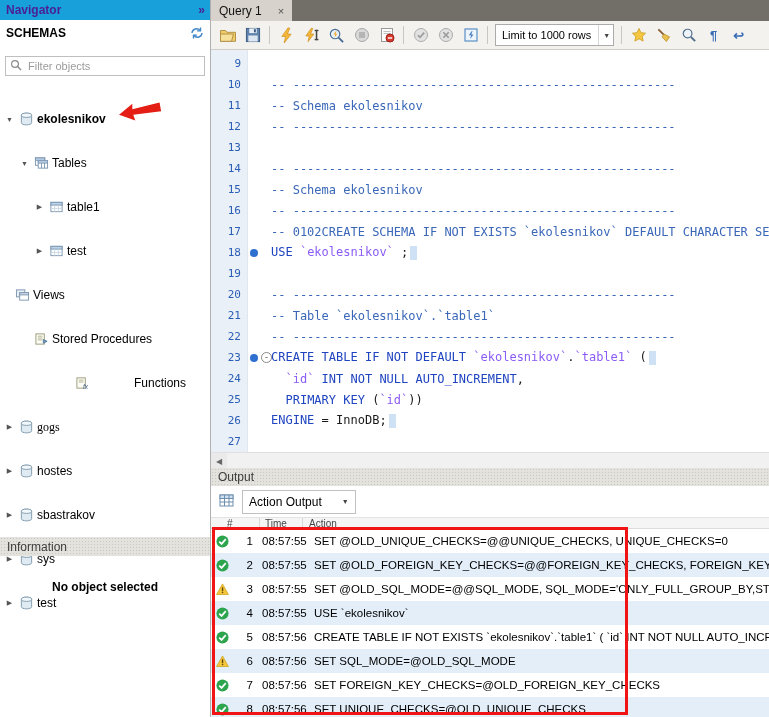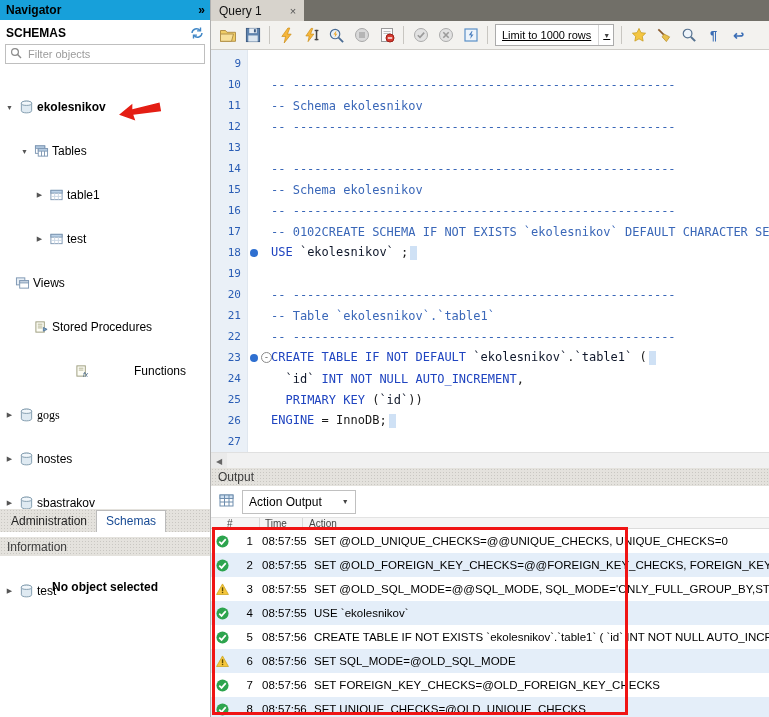--- a/index.html
+++ b/index.html
@@ -1,26 +1,26 @@
 <!DOCTYPE html>
 <html><head>
 <meta charset="utf-8">
 <style>
   html,body{margin:0;padding:0;}
   body{width:769px;height:717px;overflow:hidden;position:relative;background:#fff;
        font-family:"Liberation Sans",sans-serif;font-size:12px;color:#000;}
   
   .sidebar{position:absolute;left:0;top:0;width:211px;height:717px;background:#fff;
            border-right:1px solid #b0b0b0;box-sizing:border-box;}
-  .nav-title{height:20px;background:#17a0da;color:#000000;font-weight:bold;display:flex;
+  .nav-title{height:20px;background:#17a0da;color:#4c1d95;font-weight:bold;display:flex;
              align-items:center;padding:0 6px;}
   .nav-title .chev{margin-left:auto;letter-spacing:-1px;cursor:default;}
   .schemas-hdr{display:flex;align-items:center;padding:6px 6px 3px;font-weight:bold;}
   .schemas-hdr .ref{margin-left:auto;display:flex;}
-  .filter-box{display:flex;align-items:center;gap:4px;margin:1px 5px 5px;border:1px solid #bfbfbf;
+  .filter-box{display:flex;align-items:center;gap:4px;margin:13px 5px 5px;border:1px solid #bfbfbf;
               height:18px;padding:0 4px;background:#fff;}
   .filter-box input{border:none;outline:none;flex:1;font-size:11px;font-family:inherit;color:#333;min-width:0;}
   .filter-box input::placeholder{color:#9b9b9b;}
   #tree{padding-top:2px;}
   .trow{display:flex;align-items:center;height:16px;gap:3px;cursor:default;margin-top:28px;}
   .arr{width:11px;font-size:7px;color:#555;text-align:center;flex:none;}
   .ticn{width:16px;height:14px;flex:none;display:inline-flex;align-items:center;justify-content:center;}
   .tlbl{white-space:nowrap;}
   .red-arrow{position:absolute;left:117px;top:100px;transform:rotate(-10deg);z-index:5;pointer-events:none;}
   .dotted{background-color:#e4e2dd;background-image:radial-gradient(#c9c7c2 1px, transparent 1px);
@@ -28,48 +28,48 @@
   .side-tabs{position:absolute;left:0;top:509px;width:100%;height:23px;display:flex;
              align-items:flex-end;padding-left:2px;box-sizing:border-box;}
   .stab{padding:3px 9px 4px;color:#222;cursor:default;}
   .stab.active{background:#fff;color:#174a94;border:1px solid #bbb;border-bottom:none;}
   .info-hdr{position:absolute;left:0;top:537px;width:100%;height:19px;display:flex;align-items:center;
             padding-left:7px;box-sizing:border-box;color:#3c3c3c;}
   .no-obj{position:absolute;left:0;top:580px;width:100%;text-align:center;font-weight:bold;}
   
   .main{position:absolute;left:211px;top:0;width:558px;height:717px;background:#fff;overflow:hidden;}
   .tabstrip{height:21px;background:#716f68;display:flex;align-items:stretch;}
-  .qtab{background:#d7d3cc;display:flex;align-items:center;gap:28px;padding:0 8px;color:#111;}
+  .qtab{background:#d7d3cc;display:flex;align-items:center;gap:16px;padding:0 8px;color:#111;}
   .qtab .close{color:#555;font-size:11px;cursor:default;}
   .toolbar{height:28px;background:#f3f2ef;border-bottom:1px solid #cfcdc8;display:flex;
            align-items:center;padding:0 5px;gap:2px;}
   .tbtn{width:23px;height:23px;display:flex;align-items:center;justify-content:center;flex:none;}
   .tsep{width:1px;height:18px;background:#c8c6c1;margin:0 3px;flex:none;}
   .limitbox{display:flex;align-items:center;border:1px solid #ababab;background:#fff;height:20px;
-            padding:0 3px 0 6px;margin:0 2px;gap:7px;flex:none;text-decoration:underline;}
+            padding:0 3px 0 6px;margin:0 2px;gap:7px;flex:none;}
   .limitlabel{font-size:11px;white-space:nowrap;}
   .caret{font-size:7px;color:#444;border-left:1px solid #d6d6d6;padding-left:4px;height:100%;
          display:flex;align-items:center;}
   .glyph-icon{color:#3a6db5;font-weight:bold;font-size:13px;}
   
   .editor{position:absolute;top:50px;left:0;width:100%;height:402px;background:#fff;overflow:hidden;}
   .gutter-bg{position:absolute;left:0;top:0;width:36px;height:100%;background:#eaf0f7;
              border-right:1px solid #e0e7ef;}
   #code{position:absolute;left:0;top:3px;width:100%;}
   .cl{display:flex;height:21px;align-items:center;font-family:"DejaVu Sans Mono","Liberation Mono",monospace;
       font-size:12px;white-space:pre;}
   .ln{width:30px;flex:none;text-align:right;color:#2a5db5;padding-right:6px;font-size:11px;position:relative;}
   .mk{width:24px;flex:none;display:flex;align-items:center;gap:3px;padding-left:3px;box-sizing:border-box;}
   .dot{width:8px;height:8px;border-radius:50%;background:#2e6fd0;flex:none;}
   .fold{width:11px;height:11px;border:1px solid #8a8a8a;border-radius:50%;color:#555;font-size:9px;
         line-height:9px;display:flex;align-items:center;justify-content:center;background:#fff;flex:none;box-sizing:border-box;}
   .ct{flex:1;overflow:hidden;}
   .tok-c,.tok-d{color:#3a67b8;}
   .tok-k{color:#1f44c0;}
-  .tok-i{color:#0f172a;}
+  .tok-i{color:#8b5cf6;}
   .tok-p{color:#1a1a1a;}
   .trail{display:inline-block;width:7px;height:14px;background:#cfe1f5;vertical-align:middle;margin-left:2px;}
   .hscroll{position:absolute;top:452px;left:0;width:100%;height:16px;background:#f1f1f1;
            border-top:1px solid #e0e0e0;display:flex;}
   .harrow{width:16px;height:100%;display:flex;align-items:center;justify-content:center;font-size:8px;
           color:#666;background:#eaeaea;}
   
   .out-hdr{position:absolute;top:468px;left:0;width:100%;height:18px;display:flex;align-items:center;
            padding-left:7px;box-sizing:border-box;color:#3c3c3c;}
   .action-row{position:absolute;top:486px;left:0;width:100%;height:31px;background:#fff;display:flex;
@@ -256,24 +256,20 @@
           </svg>
         </span>
         <span class="tlbl">test</span>
       </div>
     </div>
   <div class="red-arrow">
     <svg width="46" height="22" viewBox="0 0 46 22">
       <path d="M2 11 L17 2.5 L16 8 L44 6 L44 15 L16 13.5 L17 19.5 Z" fill="#e41e14"></path>
     </svg>
   </div>
-  <div class="side-tabs dotted" id="sidetabs">
-      <div class="stab">Administration</div>
-      <div class="stab active">Schemas</div>
-    </div>
   <div class="info-hdr dotted">
     <span>Information</span>
   </div>
   <div class="no-obj">No object selected</div>
 </div>
 
 <div class="main">
   <div class="tabstrip">
     <div class="qtab">
       <span>Query 1</span>

